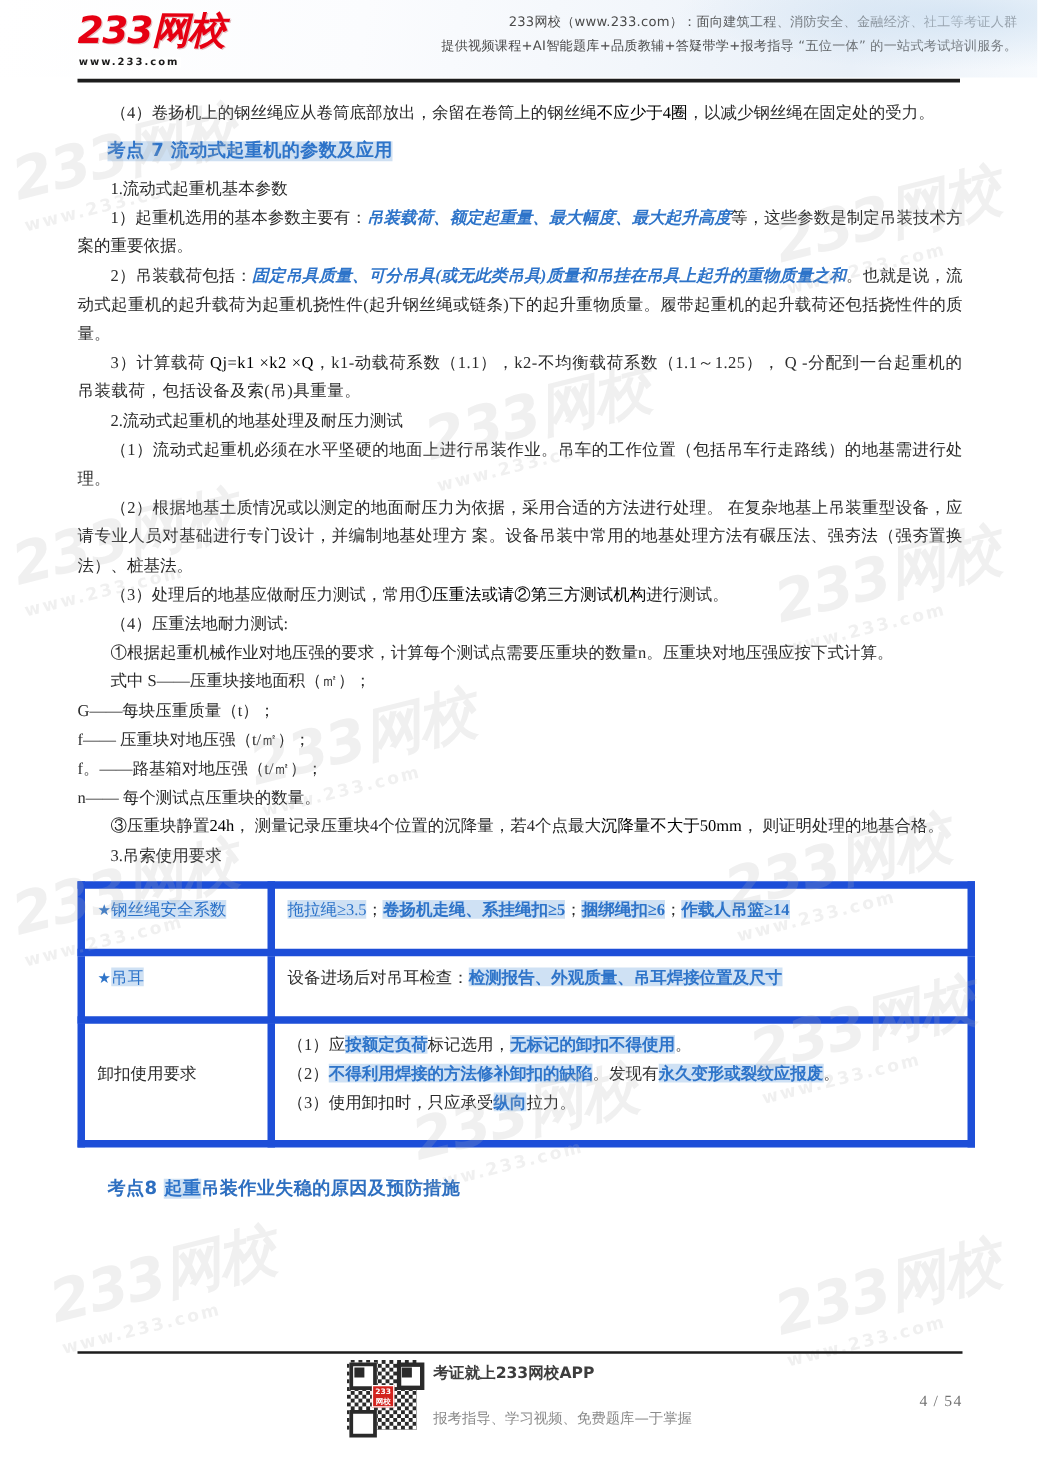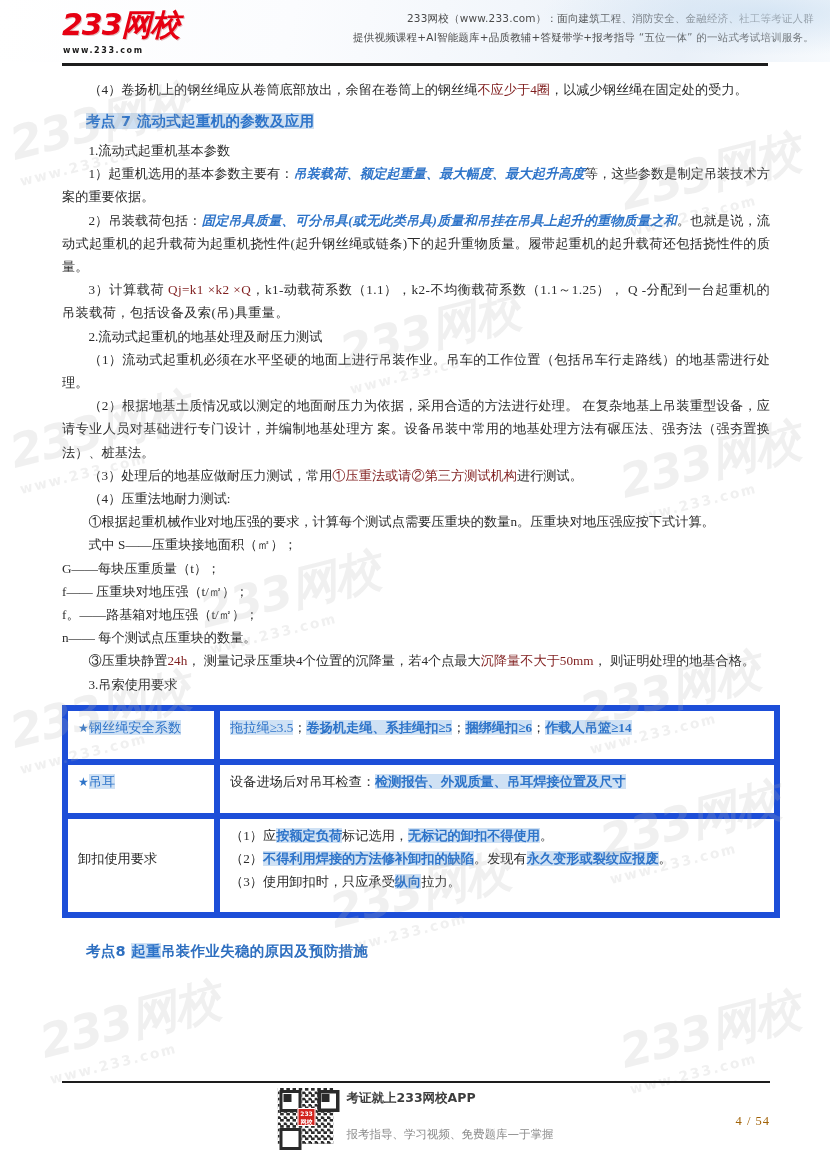--- a/index.html
+++ b/index.html
@@ -80,21 +80,21 @@
     padding: 12px 60px 0 62px;
     font-size: 13.2px;
     line-height: 23.2px;
   }
   p.para {
     margin: 0;
     text-align: justify;
     text-justify: inter-ideograph;
   }
   .ind2 { text-indent: 2em; }
-  .blue { color: #7f1d1d; }
+  .blue { color: #000000; }
   .blue-b { color: #2e74c9; font-weight: bold; font-style: italic; }
   .kaodian {
     margin: 9px 0 6px 0;
     padding-left: 24px;
     font-family: "DejaVu Sans", "Liberation Sans", sans-serif;
     font-weight: bold;
     font-size: 14.5px;
     color: #2e6fc0;
     letter-spacing: .3px;
   }
@@ -195,21 +195,21 @@
     font-weight: bold; font-size: 12.5px; color: #3d3d3d;
   }
   .footer-t2 {
     font-family: "DejaVu Sans", "Liberation Sans", sans-serif;
     font-size: 11.5px; color: #8a8a8a; margin-top: 18px;
   }
   .page-num {
     position: absolute;
     right: 60px; bottom: 46px;
     font-size: 12.5px;
-    color: #a16207;
+    color: #737373;
     letter-spacing: 1px;
   }
 </style>
 </head>
 <body>
 
 <div class="page-header">
   <div class="logo-wrap">
     <div class="logo-main">233网校</div>
     <div class="logo-sub">www.233.com</div>

